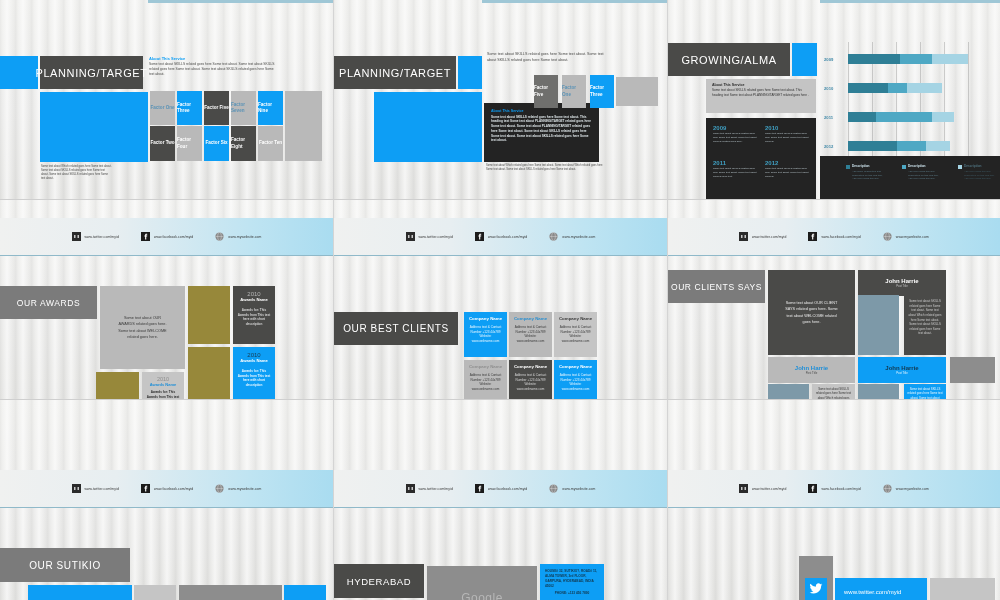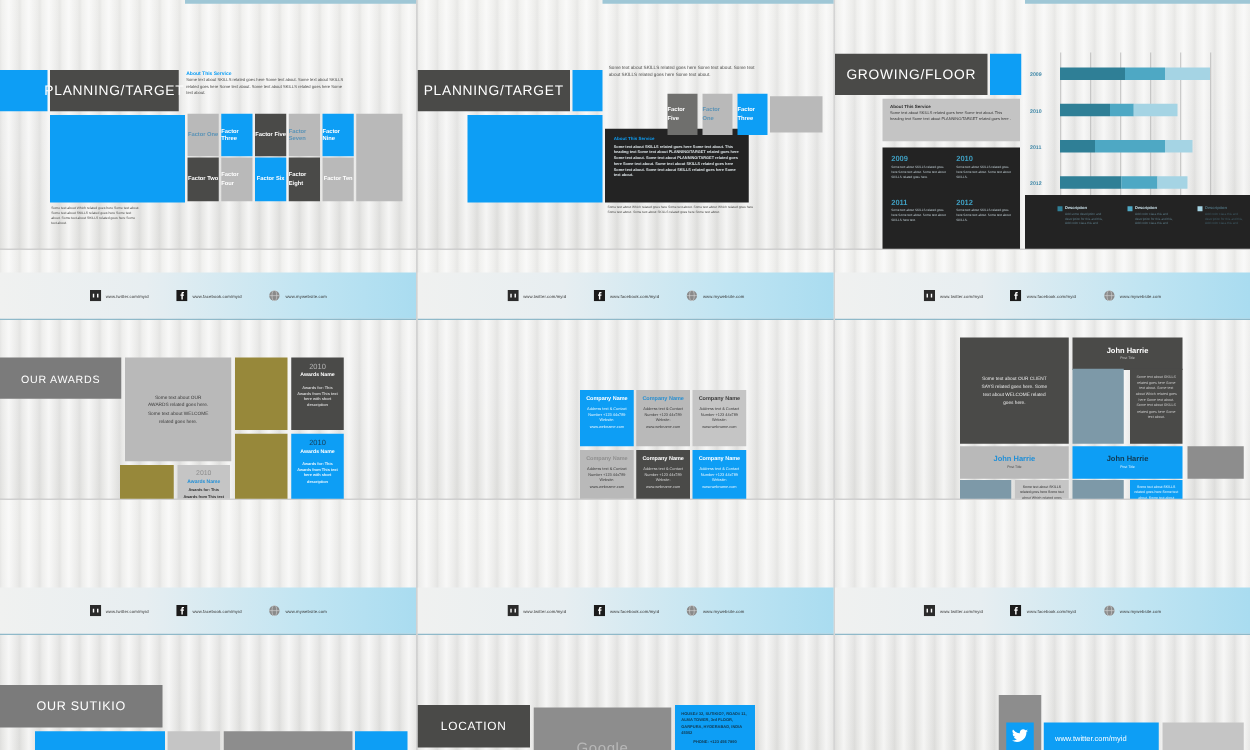--- a/index.html
+++ b/index.html
@@ -160,21 +160,21 @@
         <span>Factor Three</span>
       </div>
     <div class="tile gray" style="left:282px;top:77px;width:42px;height:29px;"></div>
 
     <div class="body-txt" style="position:absolute;left:152px;top:164px;width:118px;font-size:2.6px;line-height:1.5;">Some text about Which related goes here Some text about. Some text about Which related goes here Some text about. Some text about SKILLS related goes here Some text about.</div>
   </div>
 
   <div class="slide c3 r1">
     <div style="position:absolute;left:152px;top:0;right:0;height:3px;background:#9fc7d6;"></div>
 
-    <div class="titlebar title-dark" style="left:0;top:43px;width:122px;height:33px;font-size:11px;">GROWING/FLOOR</div>
+    <div class="titlebar title-dark" style="left:0;top:43px;width:122px;height:33px;font-size:11px;">GROWING/ALMA</div>
     <div class="accent-sq blue" style="left:124px;top:43px;width:25px;height:33px;"></div>
 
     <div style="position:absolute;left:38px;top:79px;width:110px;height:34px;background:#c4c4c4;padding:4px 6px;">
       <div style="font-size:3.6px;font-weight:bold;color:#2b2b2b;margin-bottom:1px;">About This Service</div>
       <div style="font-size:3.1px;line-height:1.5;color:#333;">Some text about SKILLS related goes here Some text about. This heading text Some text about PLANNING/TARGET related goes here .</div>
     </div>
 
     <div class="tile near" style="left:38px;top:118px;width:110px;height:82px;">
       <div style="position:absolute;left:7px;top:7px;width:44px;">
         <div style="font-size:6px;color:#3f9ec0;font-weight:bold;">2009</div>
@@ -334,20 +334,21 @@
       <div class="sl">
         <svg class="ic" viewBox="0 0 24 24">
             <circle cx="12" cy="12" r="11" fill="#8a8a8a"></circle>
             <ellipse cx="12" cy="12" rx="5" ry="11" fill="none" stroke="#ddd" stroke-width="1.2"></ellipse>
             <line x1="1" y1="12" x2="23" y2="12" stroke="#ddd" stroke-width="1.2"></line>
           </svg>
         <span class="tx">www.mywebsite.com</span>
       </div>
     </div>
 
+    <div class="titlebar title-dark" style="left:0;top:112px;width:124px;height:33px;font-size:10px;">OUR BEST CLIENTS</div>
 
     <div class="tile blue" style="left:130px;top:112px;width:43px;height:45px;padding:4px 3px;">
       <div class="cardttl" style="color:#fff;">Company Name</div>
       <div class="cardtxt" style="color:#e7f6ff;margin-top:4px;">Address text &amp; Contact Number +123 44x789 Website: www.webname.com</div>
     </div>
     <div class="tile gray" style="left:175px;top:112px;width:43px;height:45px;padding:4px 3px;">
       <div class="cardttl" style="color:#2a8fd0;">Company Name</div>
       <div class="cardtxt" style="color:#3b3b3b;margin-top:4px;">Address text &amp; Contact Number +123 44x789 Website: www.webname.com</div>
     </div>
     <div class="tile lgray" style="left:220px;top:112px;width:43px;height:45px;padding:4px 3px;">
@@ -389,20 +390,21 @@
       <div class="sl">
         <svg class="ic" viewBox="0 0 24 24">
             <circle cx="12" cy="12" r="11" fill="#8a8a8a"></circle>
             <ellipse cx="12" cy="12" rx="5" ry="11" fill="none" stroke="#ddd" stroke-width="1.2"></ellipse>
             <line x1="1" y1="12" x2="23" y2="12" stroke="#ddd" stroke-width="1.2"></line>
           </svg>
         <span class="tx">www.mywebsite.com</span>
       </div>
     </div>
 
+    <div class="titlebar title-gray" style="left:0;top:70px;width:97px;height:33px;font-size:8.5px;">OUR CLIENTS SAYS</div>
 
     <div class="tile dgray" style="left:100px;top:70px;width:87px;height:85px;display:flex;align-items:center;justify-content:center;">
       <div style="font-size:3.8px;line-height:1.6;text-align:center;color:#eaeaea;width:56px;">Some text about OUR CLIENT SAYS related goes here. Some text about WELCOME related goes here.</div>
     </div>
 
     <div class="tile dgray" style="left:190px;top:70px;width:88px;height:26px;display:flex;flex-direction:column;align-items:center;justify-content:center;">
       <div style="font-size:6px;font-weight:bold;color:#fff;">John Harrie</div>
       <div style="font-size:2.8px;color:#c2c2c2;">Post Title</div>
     </div>
     <div class="tile steel" style="left:190px;top:95px;width:41px;height:60px;"></div>
@@ -486,21 +488,21 @@
       <div class="sl">
         <svg class="ic" viewBox="0 0 24 24">
             <circle cx="12" cy="12" r="11" fill="#8a8a8a"></circle>
             <ellipse cx="12" cy="12" rx="5" ry="11" fill="none" stroke="#ddd" stroke-width="1.2"></ellipse>
             <line x1="1" y1="12" x2="23" y2="12" stroke="#ddd" stroke-width="1.2"></line>
           </svg>
         <span class="tx">www.mywebsite.com</span>
       </div>
     </div>
 
-    <div class="titlebar title-dark" style="left:0;top:164px;width:90px;height:34px;font-size:9.5px;">LOCATION</div>
+    <div class="titlebar title-dark" style="left:0;top:164px;width:90px;height:34px;font-size:9.5px;">HYDERABAD</div>
 
     <div class="tile mgray" style="left:93px;top:166px;width:110px;height:39px;display:flex;align-items:flex-end;justify-content:center;">
       <div style="font-size:12px;color:#b7b7b7;letter-spacing:0.5px;">Google</div>
     </div>
 
     <div class="tile blue" style="left:206px;top:164px;width:64px;height:41px;padding:5px 5px;">
       <div style="font-size:3.2px;line-height:1.55;font-weight:bold;color:#12384f;">HOUSE# 32, SUTIKIO?, ROAD# 11, ALMA TOWER, 3rd FLOOR, GARPURA, HYDERABAD, INDIA 45002</div>
       <div style="font-size:3.2px;line-height:1.55;font-weight:bold;color:#12384f;text-align:center;margin-top:2px;">PHONE: +123 456 7890</div>
     </div>
   </div>

